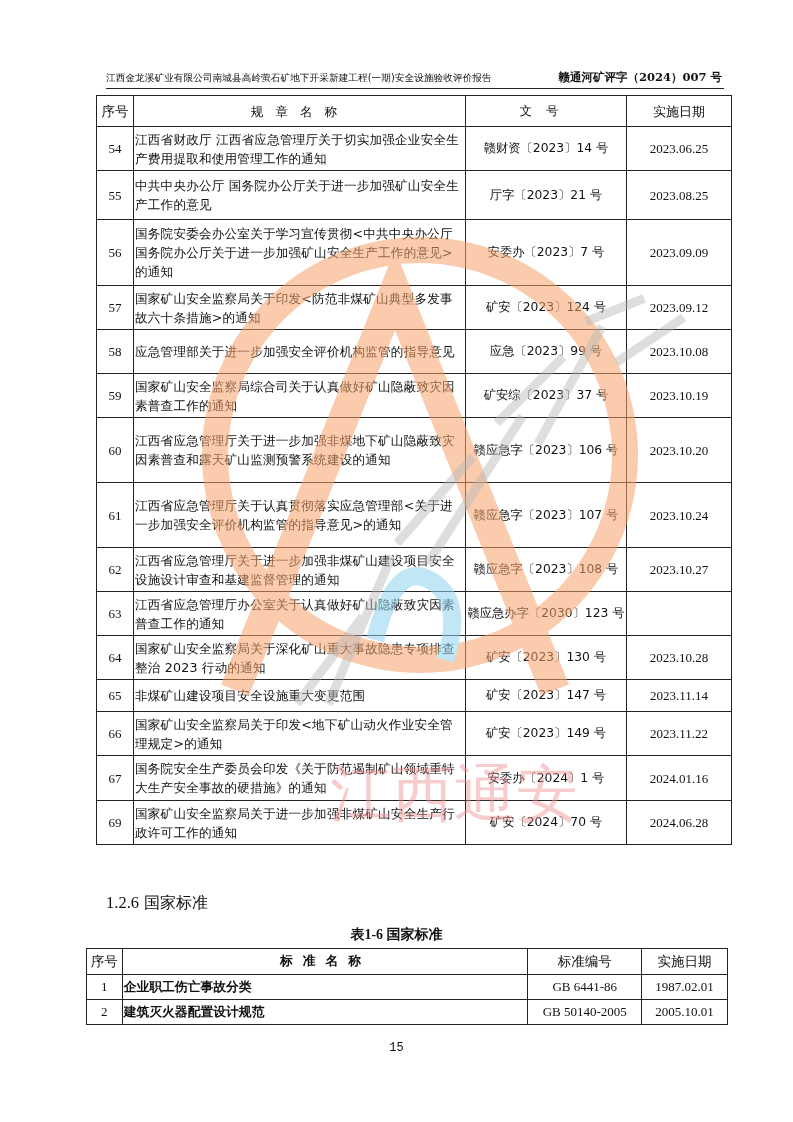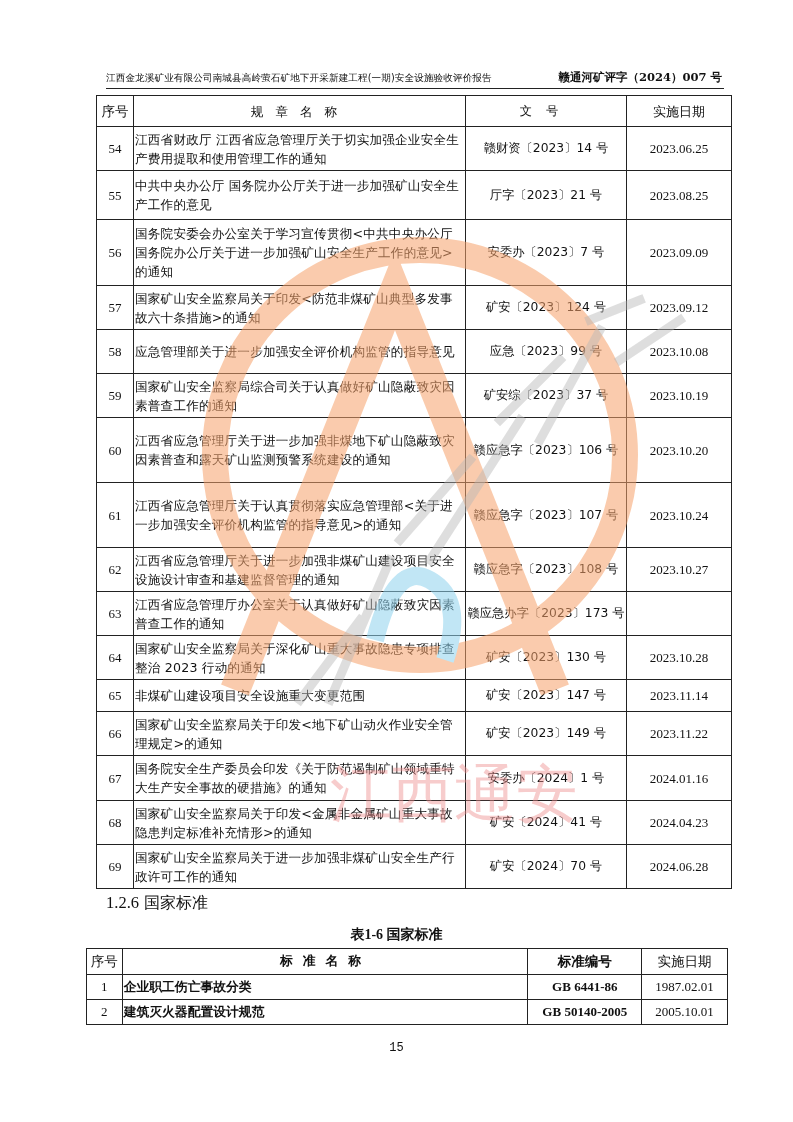--- a/index.html
+++ b/index.html
@@ -21,21 +21,21 @@
   .t1 thead th.c-name { text-align: center; letter-spacing: 12px; }
   .t1 thead th.c-doc { letter-spacing: 14px; }
   .t1 thead th.c-no { font-family: "DejaVu Sans", sans-serif; font-size: 13.5px; }
   .section { position: absolute; left: 106px; top: 893px; font-size: 16px; font-family: "DejaVu Sans", sans-serif; }
   .section .num { font-family: "Liberation Serif", serif; font-size: 16.5px; }
   .caption { position: absolute; left: 0; width: 793px; top: 926px; text-align: center; font-weight: bold; font-size: 14px; font-family: Liberation Serif, serif; }
   .t2 { left: 86px; top: 948px; width: 642px; }
   .t2 td, .t2 th { font-size: 13px; height: 24px; }
   .t2 .c-no { width: 31px; text-align: center; font-family: "Liberation Serif", serif; }
   .t2 .c-name { width: 362px; text-align: left; padding-left: 1px; font-family: "DejaVu Sans", sans-serif; font-size: 12.8px; font-weight: bold; }
-  .t2 .c-code { width: 101px; text-align: center; font-family: "Liberation Serif", serif; font-weight: bold; }
+  .t2 .c-code { width: 101px; text-align: center; font-family: "Liberation Serif", serif; }
   .t2 .c-date { width: 76px; text-align: center; font-family: "Liberation Serif", serif; }
   .t2 thead th { font-family: "DejaVu Sans", sans-serif; font-size: 13.5px; text-align: center; height: 25px; }
   .t2 thead th.c-name { letter-spacing: 10px; text-align: center; }
   .pagenum { position: absolute; left: 0; width: 793px; top: 1041px; text-align: center; font-size: 12px; font-family: Liberation Mono, monospace; }
   .watermark { position: absolute; left: 0; top: 0; width: 793px; height: 1122px; pointer-events: none; }
 </style>
 </head>
 <body>
 
 <div class="header">
@@ -103,21 +103,21 @@
     </tr>
     <tr style="height:44px">
       <td class="c-no">62</td>
       <td class="c-name">江西省应急管理厅关于进一步加强非煤矿山建设项目安全设施设计审查和基建监督管理的通知</td>
       <td class="c-doc">赣应急字〔2023〕108 号</td>
       <td class="c-date">2023.10.27</td>
     </tr>
     <tr style="height:44px">
       <td class="c-no">63</td>
       <td class="c-name">江西省应急管理厅办公室关于认真做好矿山隐蔽致灾因素普查工作的通知</td>
-      <td class="c-doc">赣应急办字〔2023〕173 号</td>
+      <td class="c-doc">赣应急办字〔2030〕123 号</td>
       <td class="c-date"></td>
     </tr>
     <tr style="height:44px">
       <td class="c-no">64</td>
       <td class="c-name">国家矿山安全监察局关于深化矿山重大事故隐患专项排查整治 2023 行动的通知</td>
       <td class="c-doc">矿安〔2023〕130 号</td>
       <td class="c-date">2023.10.28</td>
     </tr>
     <tr style="height:32px">
       <td class="c-no">65</td>
@@ -129,26 +129,20 @@
       <td class="c-no">66</td>
       <td class="c-name">国家矿山安全监察局关于印发&lt;地下矿山动火作业安全管理规定&gt;的通知</td>
       <td class="c-doc">矿安〔2023〕149 号</td>
       <td class="c-date">2023.11.22</td>
     </tr>
     <tr style="height:45px">
       <td class="c-no">67</td>
       <td class="c-name">国务院安全生产委员会印发《关于防范遏制矿山领域重特大生产安全事故的硬措施》的通知</td>
       <td class="c-doc">安委办〔2024〕1 号</td>
       <td class="c-date">2024.01.16</td>
-    </tr>
-    <tr style="height:44px">
-      <td class="c-no">68</td>
-      <td class="c-name">国家矿山安全监察局关于印发&lt;金属非金属矿山重大事故隐患判定标准补充情形&gt;的通知</td>
-      <td class="c-doc">矿安〔2024〕41 号</td>
-      <td class="c-date">2024.04.23</td>
     </tr>
     <tr style="height:44px">
       <td class="c-no">69</td>
       <td class="c-name">国家矿山安全监察局关于进一步加强非煤矿山安全生产行政许可工作的通知</td>
       <td class="c-doc">矿安〔2024〕70 号</td>
       <td class="c-date">2024.06.28</td>
     </tr>
   </tbody>
 </table>
 

